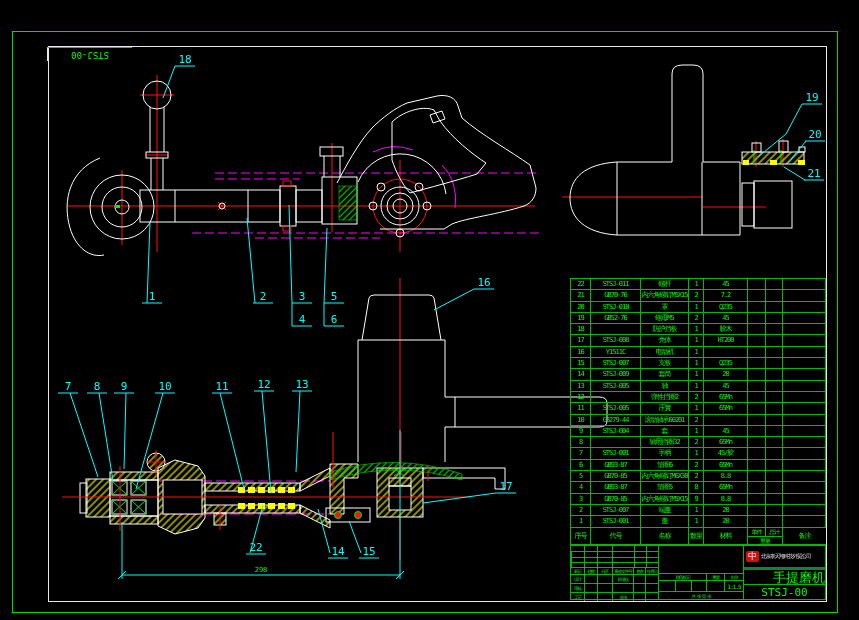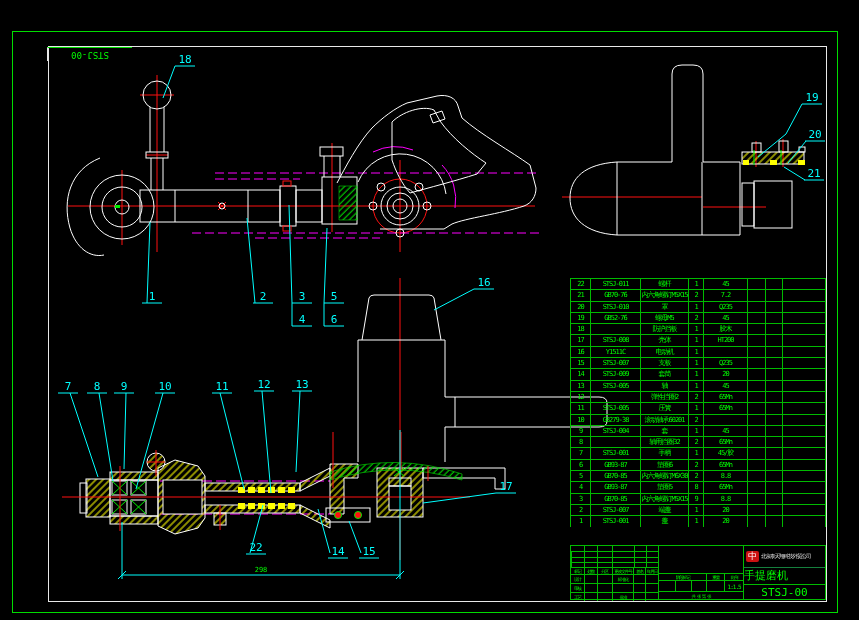--- a/index.html
+++ b/index.html
@@ -38,22 +38,22 @@
       overflow:hidden;font-size:4.5px;letter-spacing:-1px;text-align:center;
       display:flex;align-items:center;justify-content:center;}
   .tc:first-child{border-left:0;}
   #rev-grid{display:flex;flex-wrap:wrap;width:88px;height:21px;}
   #rev-grid .tc{height:5.25px;}
   #rev-grid .tc:nth-child(-n+6){border-top:0;}
   .logo-row{height:21px;display:flex;align-items:center;gap:2px;padding:0 2px;box-sizing:border-box;}
   #logo{width:13px;height:11px;background:#cc1111;color:#fff;font-size:9px;line-height:11px;
         text-align:center;border-radius:2px;flex:0 0 auto;}
   #company{color:#e8e8e8;font-size:5.5px;letter-spacing:-1px;white-space:nowrap;overflow:hidden;}
-  #dwg-title{height:17px;border-top:1px solid #15803d;box-sizing:border-box;text-align:left;
-        font-size:11px;line-height:16px;letter-spacing:0px;overflow:hidden;}
+  #dwg-title{height:17px;border-top:3px solid #15803d;box-sizing:border-box;text-align:right;
+        font-size:13px;line-height:16px;letter-spacing:0px;overflow:hidden;}
   #dwg-number{height:17px;border-top:1px solid #00bb00;box-sizing:border-box;text-align:center;
         font-size:11px;line-height:16px;}
   svg text{font-family:"DejaVu Sans Mono","Liberation Mono",monospace;}
 </style>
 </head>
 <body>
 
 <div id="stage">
 
   <div id="green-border" class="abs"></div>
@@ -454,21 +454,21 @@
           <div class="bc c1">STSJ-005</div>
           <div class="bc c2">压簧</div>
           <div class="bc c3">1</div>
           <div class="bc c4">65Mn</div>
           <div class="bc c5"></div>
           <div class="bc c6"></div>
           <div class="bc c7"></div>
         </div>
         <div class="bom-row">
           <div class="bc c0">10</div>
-          <div class="bc c1">GB279-38</div>
+          <div class="bc c1">GB279-44</div>
           <div class="bc c2">滚动轴承60201</div>
           <div class="bc c3">2</div>
           <div class="bc c4"></div>
           <div class="bc c5"></div>
           <div class="bc c6"></div>
           <div class="bc c7"></div>
         </div>
         <div class="bom-row">
           <div class="bc c0">9</div>
           <div class="bc c1">STSJ-004</div>
@@ -553,20 +553,35 @@
           <div class="bc c0">1</div>
           <div class="bc c1">STSJ-001</div>
           <div class="bc c2">盖</div>
           <div class="bc c3">1</div>
           <div class="bc c4">20</div>
           <div class="bc c5"></div>
           <div class="bc c6"></div>
           <div class="bc c7"></div>
         </div>
       </div>
+    <div id="bom-header">
+      <div class="bh c0">序号</div>
+      <div class="bh c1">代号</div>
+      <div class="bh c2">名称</div>
+      <div class="bh c3">数量</div>
+      <div class="bh c4">材料</div>
+      <div class="wblock">
+        <div class="wtop">
+          <div>单件</div>
+          <div>总计</div>
+        </div>
+        <div class="wbot">重量</div>
+      </div>
+      <div class="bh c7">备注</div>
+    </div>
   </div>
 
   <div id="tblock" class="abs">
     <div class="tsec" style="width:88px">
       <div id="rev-grid">
           <div class="tc" style="width: 13px;"></div>
           <div class="tc" style="width: 13px;"></div>
           <div class="tc" style="width: 15px;"></div>
           <div class="tc" style="width: 22px;"></div>
           <div class="tc" style="width: 12px;"></div>

